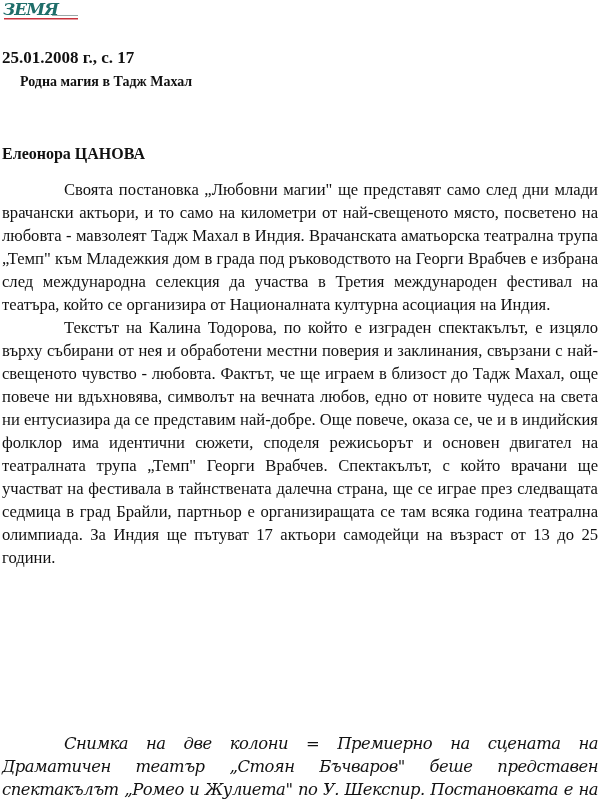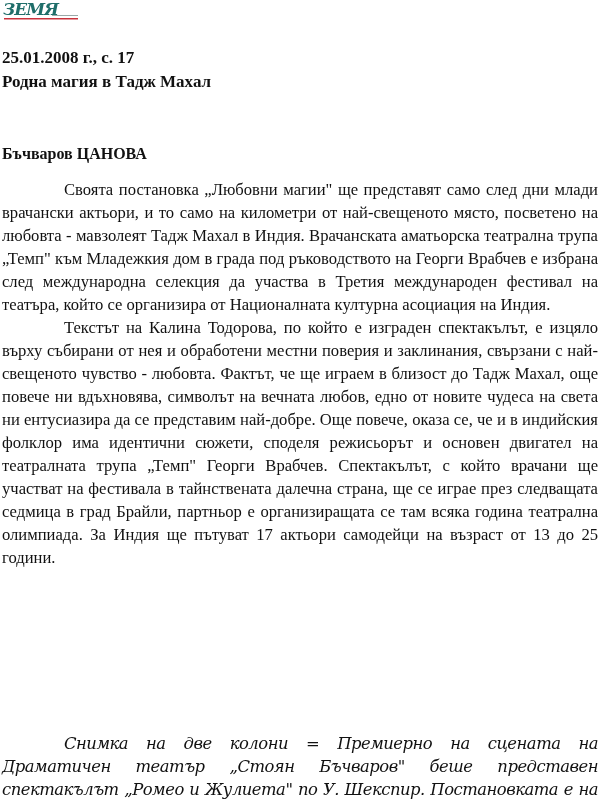--- a/index.html
+++ b/index.html
@@ -30,23 +30,23 @@
       top: 26px;
       font-size: 17px;
       font-weight: bold;
       letter-spacing: 0px;
       line-height: 20px;
       white-space: nowrap;
       margin-top: 22px;
     }
     .headline {
       position: absolute;
-      left: 2px;
+      left: 20px;
       top: 70px;
-      font-size: 17px;
+      font-size: 14px;
       font-weight: bold;
       line-height: 24px;
       white-space: nowrap;
     }
     .author {
       position: absolute;
       left: 2px;
       top: 144px;
       font-size: 16px;
       font-weight: bold;
@@ -90,20 +90,20 @@
     <text x="1" y="15" font-family="DejaVu Serif, serif" font-style="italic" font-weight="bold" font-size="17" fill="#1f6e6a" letter-spacing="-1">ЗЕМЯ</text>
     <rect x="2" y="18" width="74" height="1.5" fill="#c8323c"></rect>
     <rect x="50" y="15" width="26" height="1" fill="#9aa9a8"></rect>
   </svg>
 </div>
 
 <div class="dateline">25.01.2008 г., с. 17</div>
 
 <h1 class="headline" style="margin:0;">Родна магия в Тадж Махал</h1>
 
-<div class="author">Бъчваров ЦАНОВА</div>
+<div class="author">Елеонора ЦАНОВА</div>
 
 <div class="article-body">
   <p>Своята постановка „Любовни магии" ще представят само след дни млади врачански актьори, и то само на километри от най-свещеното място, посветено на любовта - мавзолеят Тадж Махал в Индия. Врачанската аматьорска театрална трупа „Темп" към Младежкия дом в града под ръководството на Георги Врабчев е избрана след международна селекция да участва в Третия международен фестивал на театъра, който се организира от Националната културна асоциация на Индия.</p>
   <p>Текстът на Калина Тодорова, по който е изграден спектакълът, е из­цяло върху събирани от нея и обработени местни поверия и заклинания, свързани с най-свещеното чувство - любовта. Фактът, че ще играем в близост до Тадж Махал, още повече ни вдъхновява, символът на вечната любов, едно от новите чудеса на света ни ентусиазира да се представим най-добре. Още повече, оказа се, че и в индийския фолклор има идентични сюжети, споделя режисьорът и основен двигател на театралната трупа „Темп" Георги Врабчев. Спектакълът, с който врачани ще участват на фестивала в тайнствената далечна страна, ще се играе през следващата седмица в град Брайли, партньор е организиращата се там всяка година театрална олимпиада. За Индия ще пътуват 17 актьори самодейци на възраст от 13 до 25 години.</p>
 </div>
 
 <p class="caption">Снимка на две колони = Премиерно на сцената на Драматичен театър „Стоян Бъчваров" беше представен спектакълът „Ромео и Жу­лиета" по У. Шекспир. Постановката е на младата Десислава Боева.</p>
 
 </body></html>

